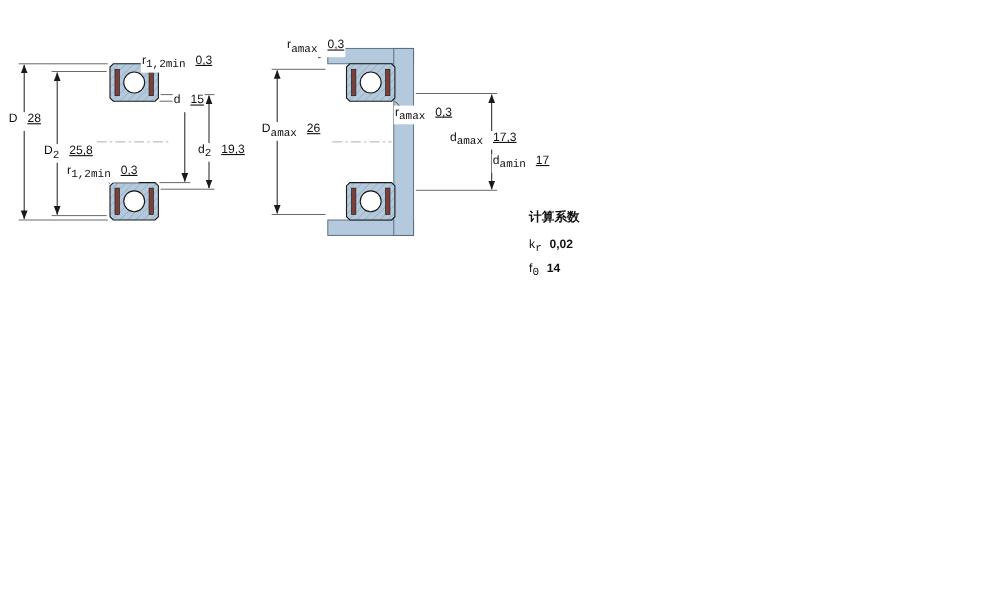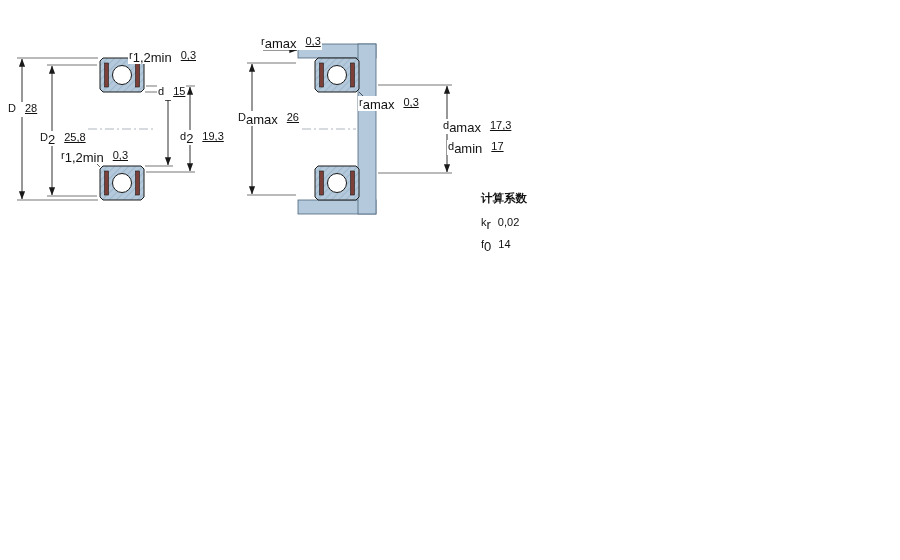--- a/index.html
+++ b/index.html
@@ -15,23 +15,23 @@
   .hbg   { fill:var(--shade_blue,#b4c9db); }
   .hln   { stroke:var(--hatch_line,#8aa6bd); stroke-width:1; }
   .cl    { stroke:#8d99a6; stroke-width:0.7; stroke-dasharray:9 3 2 3; }
   .ext   { stroke:#1a1a1a; stroke-width:0.6; }
   .ldr   { stroke:#1a1a1a; stroke-width:0.7; }
   .dim   { stroke:#1a1a1a; stroke-width:0.9; }
 
   
   .lbl { position:absolute; font-size:11px; color:#111; background:#fff; padding:0 1px;
          white-space:nowrap; line-height:13px; }
-  .lbl sub { font-size:13px; }
+  .lbl sub { font-size:10px;font-family:Liberation Mono, monospace; }
   .lbl .val  { margin-left:9px;text-decoration:underline; }
-  .lbl .val2 { margin-left:7px; }
+  .lbl .val2 { margin-left:7px;font-weight:bold; }
   .title { font-weight:bold; font-size:11.5px; }
 </style>
 </head>
 <body>
 
 <div class="canvas">
 
   <svg class="draw" width="900" height="560" viewBox="0 0 900 560">
     <defs>
       <pattern id="hatch" width="5" height="5" patternUnits="userSpaceOnUse" patternTransform="rotate(45)">
@@ -120,21 +120,21 @@
 
   <div class="lbl" style="left:260px;top:35px">
     <span><span>r</span><sub>amax</sub></span><span class="val">0,3</span>
   </div>
   <div class="lbl" style="left:237px;top:111px">
     <span><span>D</span><sub>amax</sub></span><span class="val">26</span>
   </div>
   <div class="lbl" style="left:358px;top:96px">
     <span><span>r</span><sub>amax</sub></span><span class="val">0,3</span>
   </div>
-  <div class="lbl" style="left:442px;top:119px">
+  <div class="lbl" style="left:408px;top:119px">
     <span><span>d</span><sub>amax</sub></span><span class="val">17,3</span>
   </div>
   <div class="lbl" style="left:447px;top:140px">
     <span><span>d</span><sub>amin</sub></span><span class="val">17</span>
   </div>
 
   <div class="lbl title" style="left:480px;top:192px">计算系数</div>
   <div class="lbl" style="left:480px;top:216px">
     <span><span>k</span><sub>r</sub></span><span class="val2">0,02</span>
   </div>

